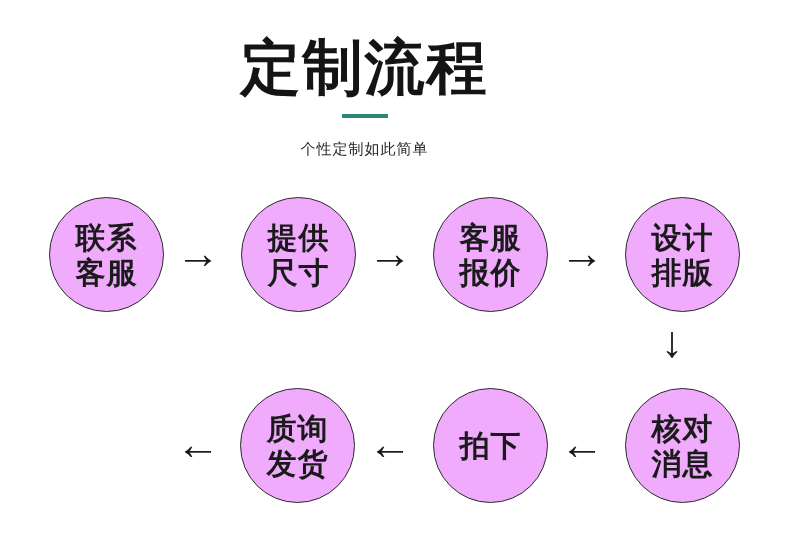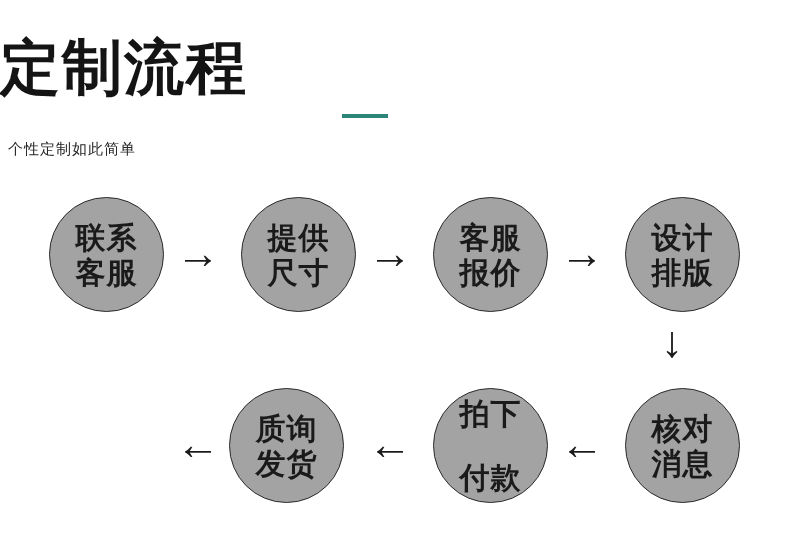--- a/index.html
+++ b/index.html
@@ -15,20 +15,21 @@
     font-family: "Liberation Sans", "DejaVu Sans", sans-serif;
     color: #1c1c1c;
   }
 
   
   .header {
     position: absolute;
     top: 0;
     left: 0;
     width: 729px;
+    text-align: center;
   }
   .page-title {
     margin: 0;
     padding-top: 36px;
     font-size: 60px;
     line-height: 64px;
     font-weight: 700;
     letter-spacing: 2px;
     color: #141414;
     font-family: "Liberation Sans", "DejaVu Sans", sans-serif;
@@ -58,21 +59,21 @@
     width: 790px;
     height: 549px;
   }
   .node {
     position: absolute;
     width: 115px;
     height: 115px;
     border: 1.6px solid #2b2b2b;
     border-radius: 50%;
     box-sizing: border-box;
-    background: #a3a3a3;
+    background: #f0abfc;
     display: flex;
     flex-direction: column;
     align-items: center;
     justify-content: center;
   }
   .node-line {
     font-size: 30px;
     line-height: 35px;
     font-weight: 600;
     letter-spacing: 1px;
@@ -97,21 +98,21 @@
 
   
   .n1 { left: 49px;  top: 197px; }
   .n2 { left: 241px; top: 197px; }
   .n3 { left: 433px; top: 197px; }
   .n4 { left: 625px; top: 197px; text-align: right; }
 
   
   .n5 { left: 625px; top: 388px; }
   .n6 { left: 433px; top: 388px; gap: 29px; }
-  .n7 { left: 229px; top: 388px; }
+  .n7 { left: 240px; top: 388px; }
   .n8 { left: 49px;  top: 388px; }
 
   
   .a1 { left: 176px; top: 231px; }
   .a2 { left: 368px; top: 231px; }
   .a3 { left: 560px; top: 231px; }
 
   
   .a4 { left: 661px; top: 320px; }
 
@@ -147,21 +148,20 @@
     <span class="node-line">设计</span>
     <span class="node-line">排版</span>
   </div>
 
   <div class="node n5">
     <span class="node-line">核对</span>
     <span class="node-line">消息</span>
   </div>
   <div class="node n6">
     <span class="node-line">拍下</span>
-    <span class="node-line">付款</span>
   </div>
   <div class="node n7">
     <span class="node-line">质询</span>
     <span class="node-line">发货</span>
   </div>
 
   <span class="arrow arrow-h a1">→</span>
   <span class="arrow arrow-h a2">→</span>
   <span class="arrow arrow-h a3">→</span>
   <span class="arrow arrow-v a4">↓</span>

